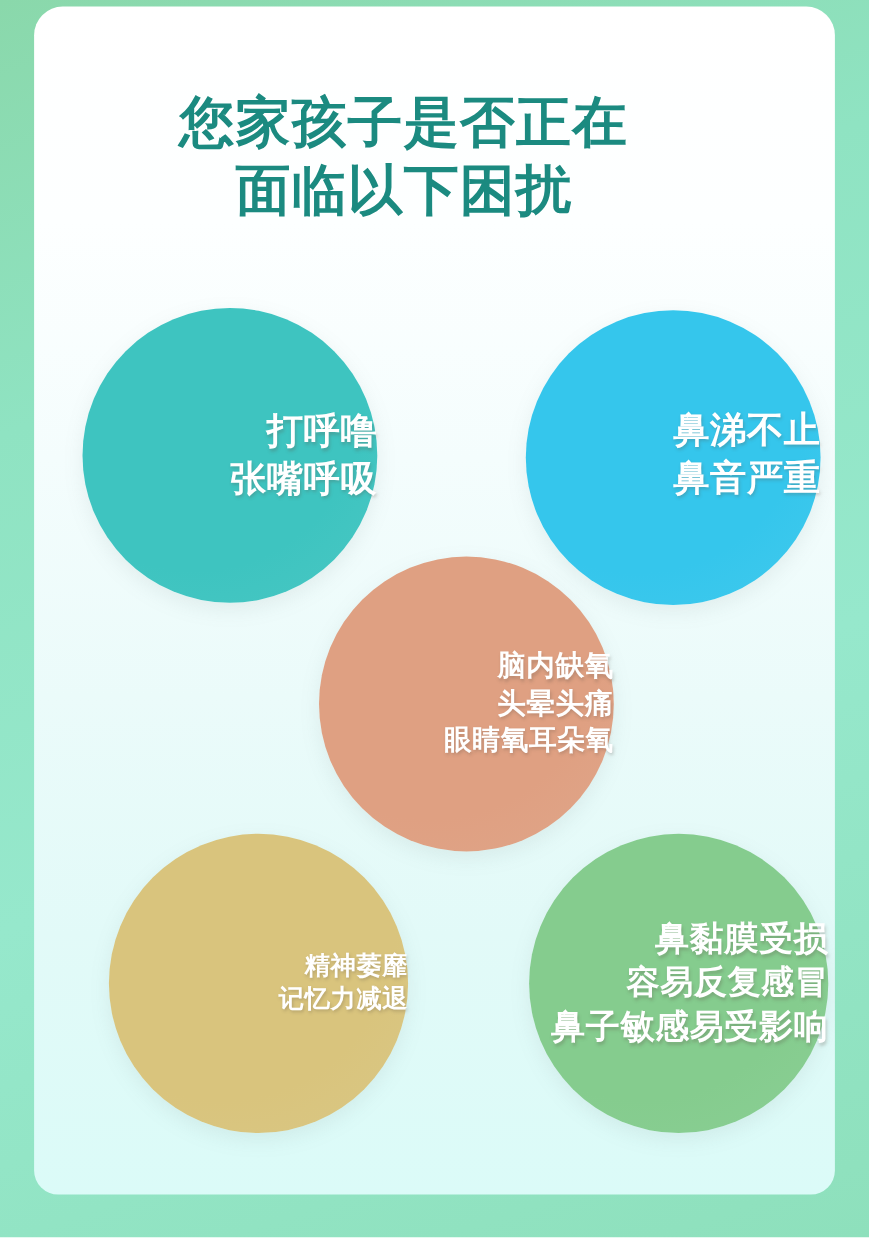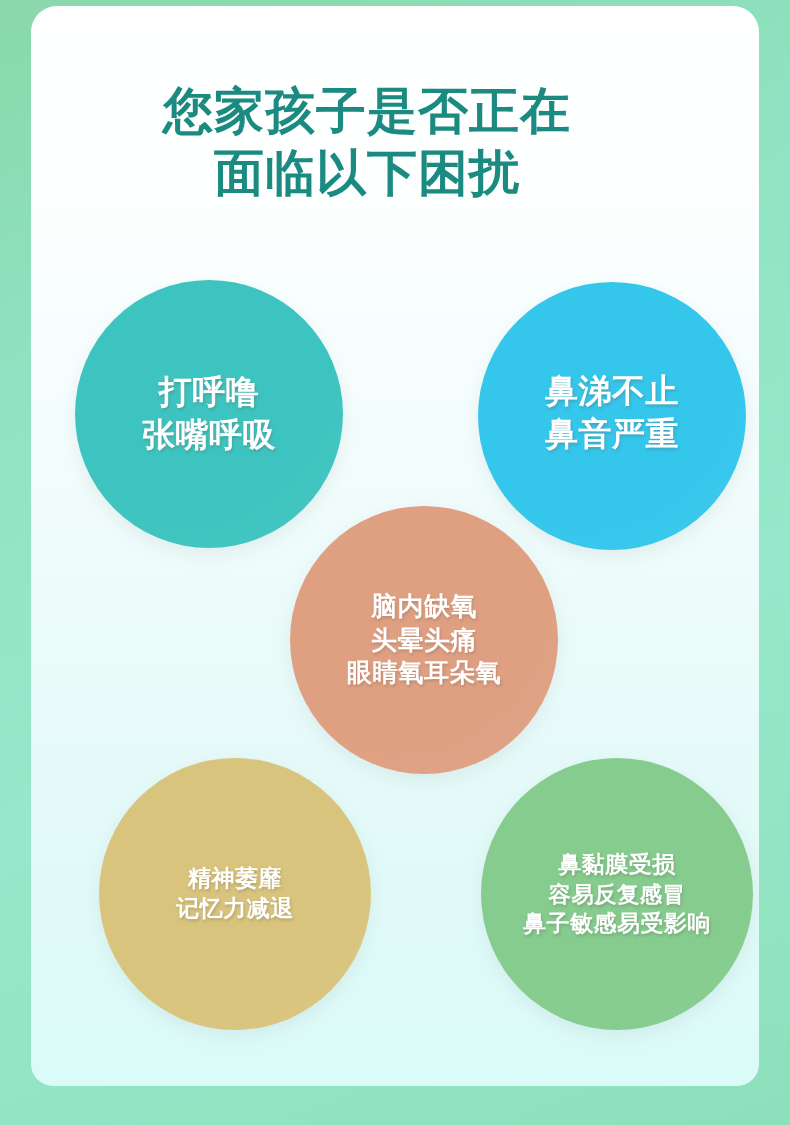--- a/index.html
+++ b/index.html
@@ -55,36 +55,36 @@
   }
   .heading .line { display: block; }
 
   
   .bubble {
     position: absolute;
     border-radius: 50%;
     display: flex;
     align-items: center;
     justify-content: center;
-    text-align: center;
+    text-align: right;
     color: #ffffff;
     font-weight: 700;
     line-height: 1.30;
     text-shadow: 1px 2px 3px rgba(90, 80, 70, 0.28);
     letter-spacing: 0.5px;
   }
   .bubble .txt { display: block; width: 100%; }
   .bubble .row { display: block; white-space: nowrap; }
 
   
   .bubble-1 { left: 44px;  top: 274px; width: 268px; height: 268px; font-size: 33px; }
   .bubble-2 { left: 447px; top: 276px; width: 268px; height: 268px; font-size: 33px; font-family: Liberation Mono, monospace; }
   .bubble-3 { left: 259px; top: 500px; width: 268px; height: 268px; font-size: 26px; z-index: 3; }
   .bubble-4 { left: 68px;  top: 752px; width: 272px; height: 272px; font-size: 23px; }
-  .bubble-5 { left: 450px; top: 752px; width: 272px; height: 272px; font-size: 23px; }
+  .bubble-5 { left: 450px; top: 752px; width: 272px; height: 272px; font-size: 31px; }
 
   .bubble-3 .row:last-child,
   .bubble-5 .row:nth-child(2) { font-size: 0.97em; }
 </style>
 </head>
 <body>
 
 <div class="poster">
 
   <div class="card">

